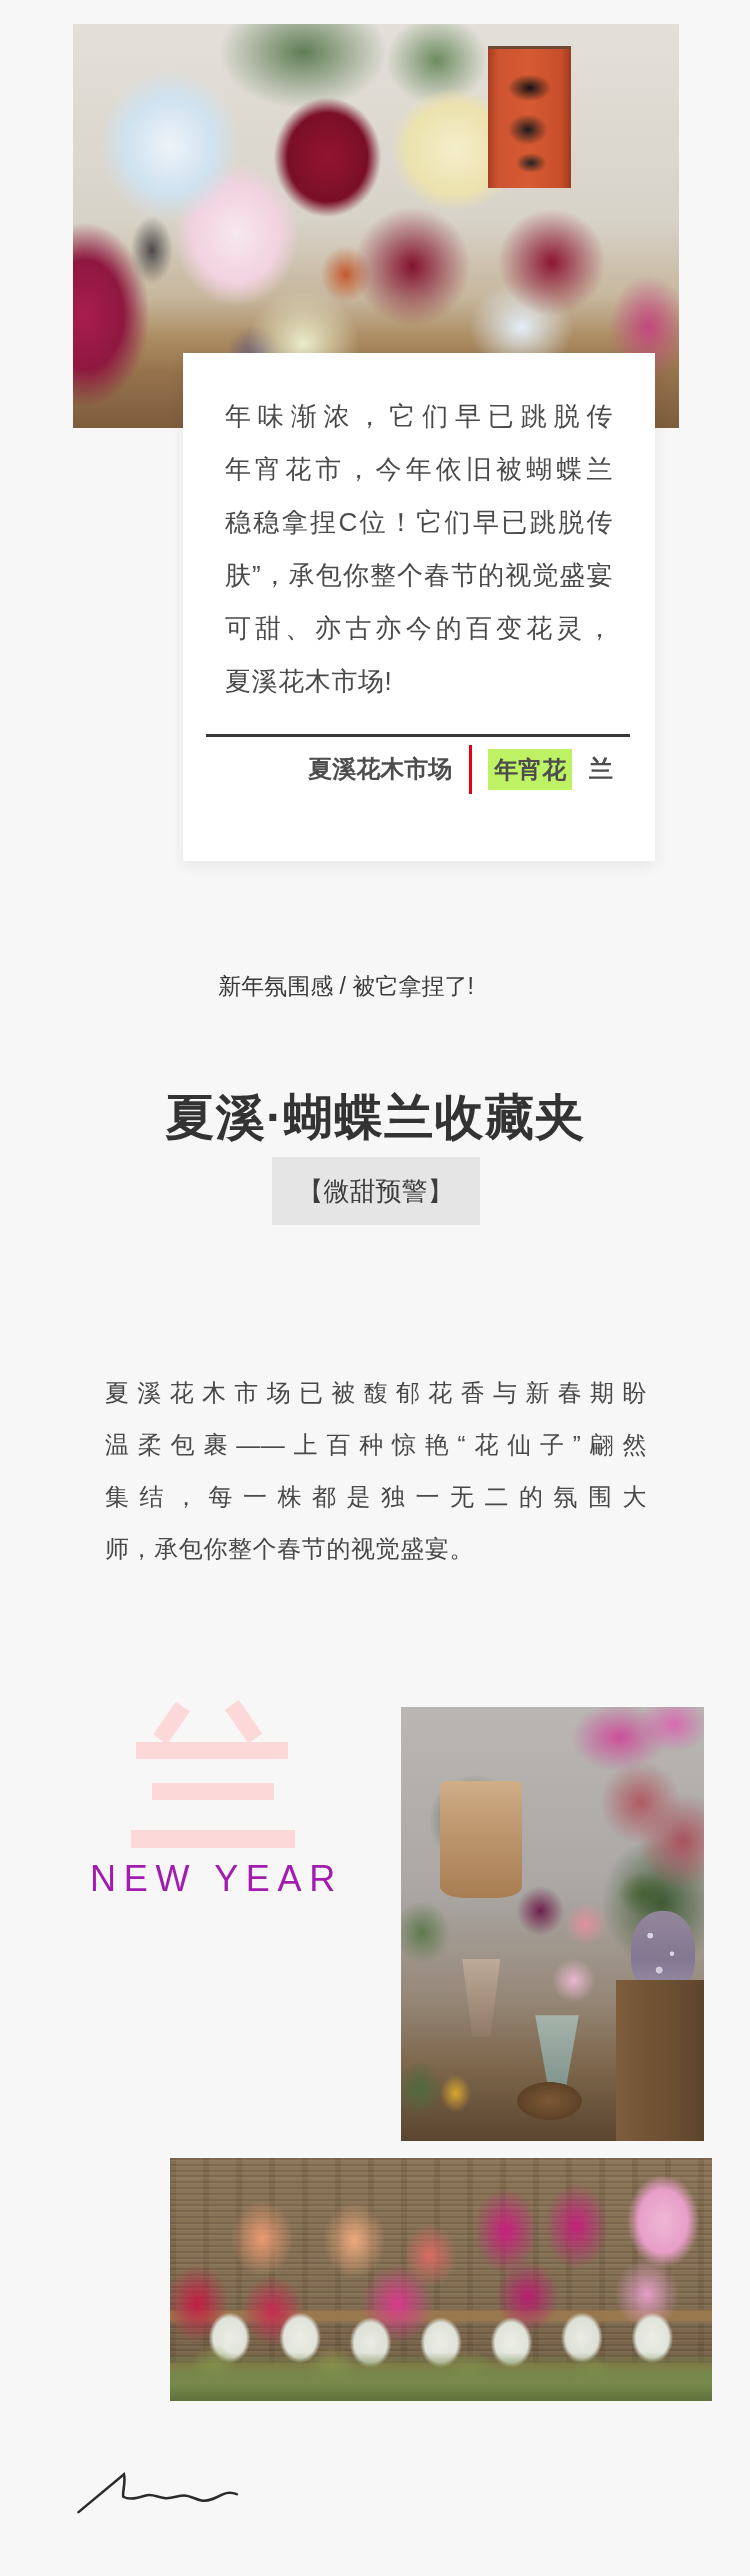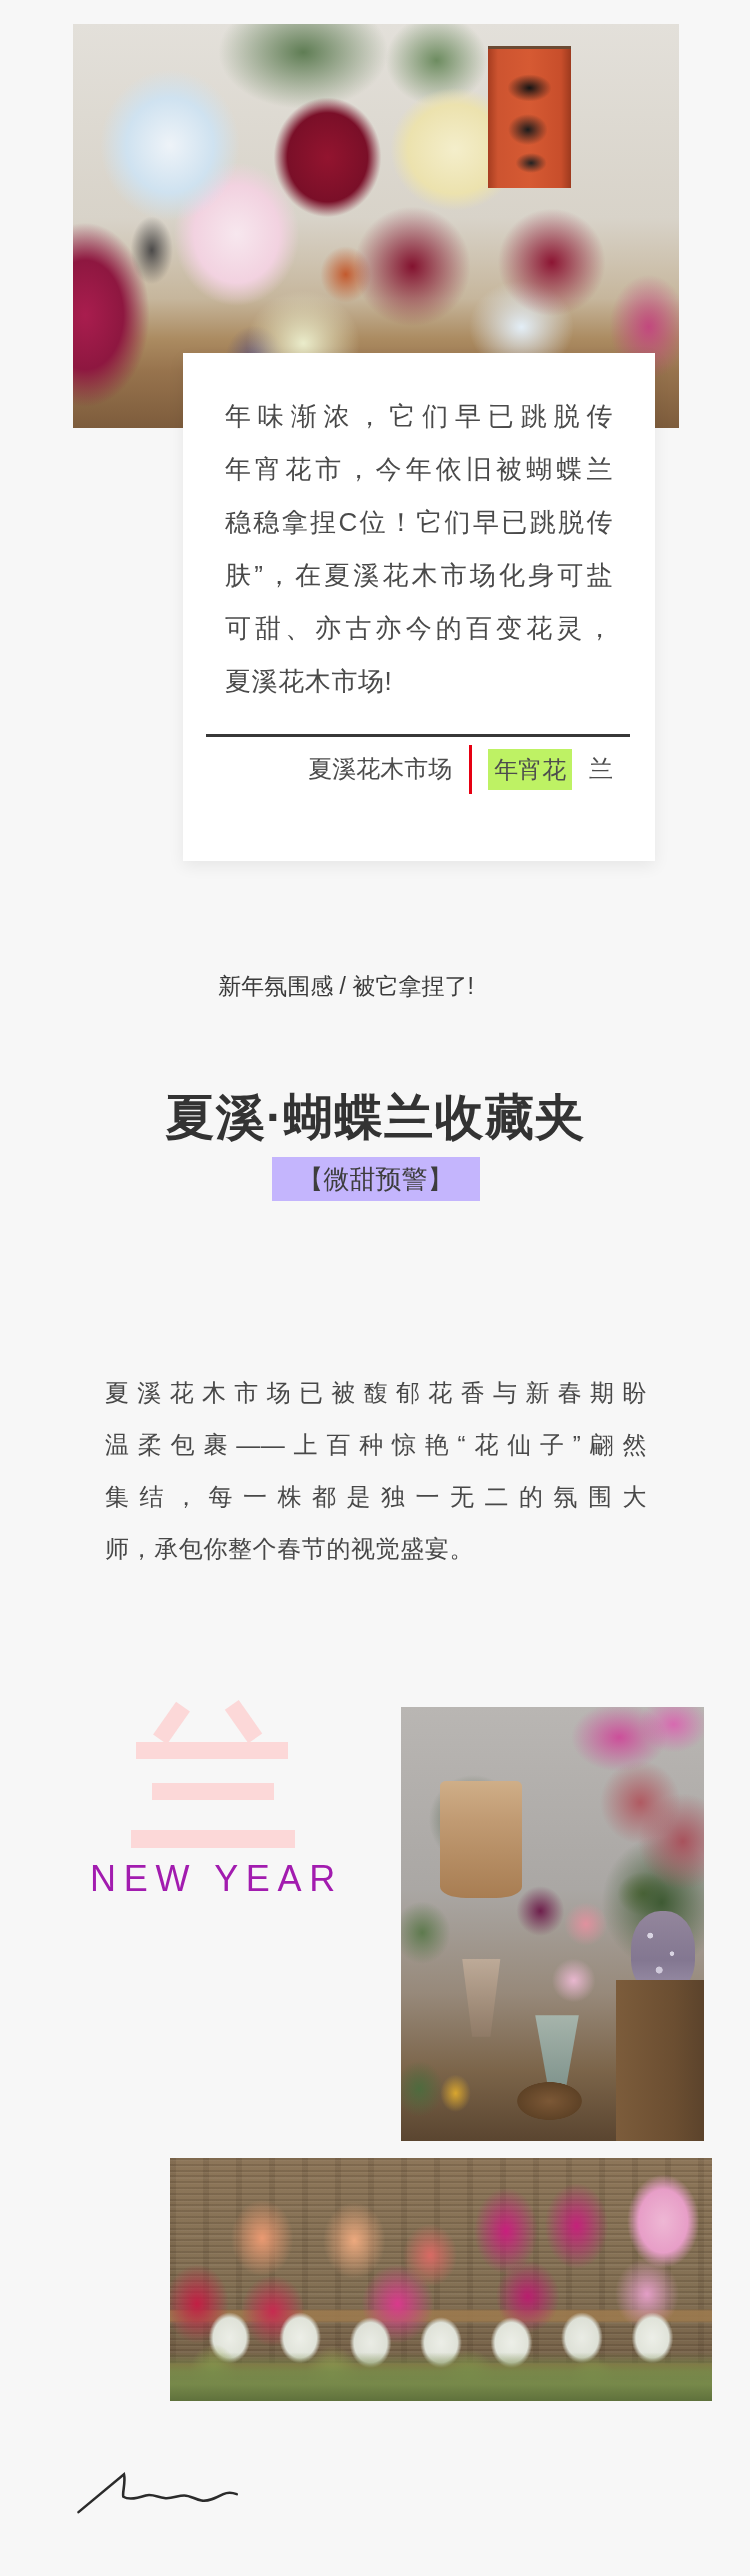--- a/index.html
+++ b/index.html
@@ -105,31 +105,31 @@
   }
 
   
   .card{position:absolute;left:183px;top:353px;width:472px;height:508px;background:#ffffff;
     box-shadow:0 6.4px 15.4px rgba(0,0,0,.07);box-sizing:border-box;padding:37px 42px 0 42px;}
   .card-text{font-size:26px;line-height:53px;color:#4a4a4a;letter-spacing:0.6px;}
   .card-text div{text-align:justify;text-align-last:justify;}
   .card-text div:last-child{text-align-last:left;}
   .divider{height:2.6px;width:424px;margin-left:-19px;margin-top:26px;background:#383838;}
   .tags{margin-top:11.5px;height:42px;display:flex;justify-content:flex-end;align-items:center;
-    gap:16.7px;font-size:24px;color:#4d4d4d;}
+    gap:16.7px;font-size:24px;color:#4d4d4d;font-weight:bold;}
   .tag-bar{width:2.6px;height:49px;background:#e60012;}
   .tag-pink{background:#bef264;color:#4d4d4d;line-height:41px;padding:0 6px;display:inline-block;}
 
   
   .kicker{position:absolute;left:0;top:970px;width:692px;text-align:center;
     font-size:23px;line-height:32px;color:#3a3a3a;}
   .title{position:absolute;left:0;top:1082px;width:751px;margin:0;text-align:center;
     font-size:49px;line-height:71px;font-weight:700;color:#333333;letter-spacing:1.3px;}
   .badge{position:absolute;left:50%;top:1157px;transform:translateX(-50%);
-    background:#c4b5fd;color:#3d3d3d;font-size:26px;line-height:44px;padding:0 26px;white-space:nowrap;}
+    background:#e5e5e5;color:#3d3d3d;font-size:26px;line-height:44px;padding:12px 26px;white-space:nowrap;}
 
   
   .intro{position:absolute;left:105px;top:1367px;width:542px;font-size:24px;line-height:52px;
     color:#484848;letter-spacing:0.6px;}
   .intro div{text-align:justify;text-align-last:justify;}
   .intro div:last-child{text-align-last:left;}
 
   
   .lan{position:absolute;left:128px;top:1700px;width:170px;height:151px;}
   .lan span{position:absolute;background:#fcd8d8;}
@@ -150,21 +150,21 @@
 
   <div class="photo hero">
     <div class="scroll"></div>
   </div>
 
   <section class="card">
     <div class="card-text">
         <div>年味渐浓，它们早已跳脱传</div>
         <div>年宵花市，今年依旧被蝴蝶兰</div>
         <div>稳稳拿捏C位！它们早已跳脱传</div>
-        <div>肤”，在夏溪花木市场化身可盐</div>
+        <div>肤”，承包你整个春节的视觉盛宴</div>
         <div>可甜、亦古亦今的百变花灵，</div>
         <div>夏溪花木市场!</div>
       </div>
     <div class="divider"></div>
     <div class="tags">
       <span class="tag-plain">夏溪花木市场</span>
       <span class="tag-bar"></span>
       <span class="tag-pink">年宵花</span>
       <span class="tag-plain">兰</span>
     </div>

